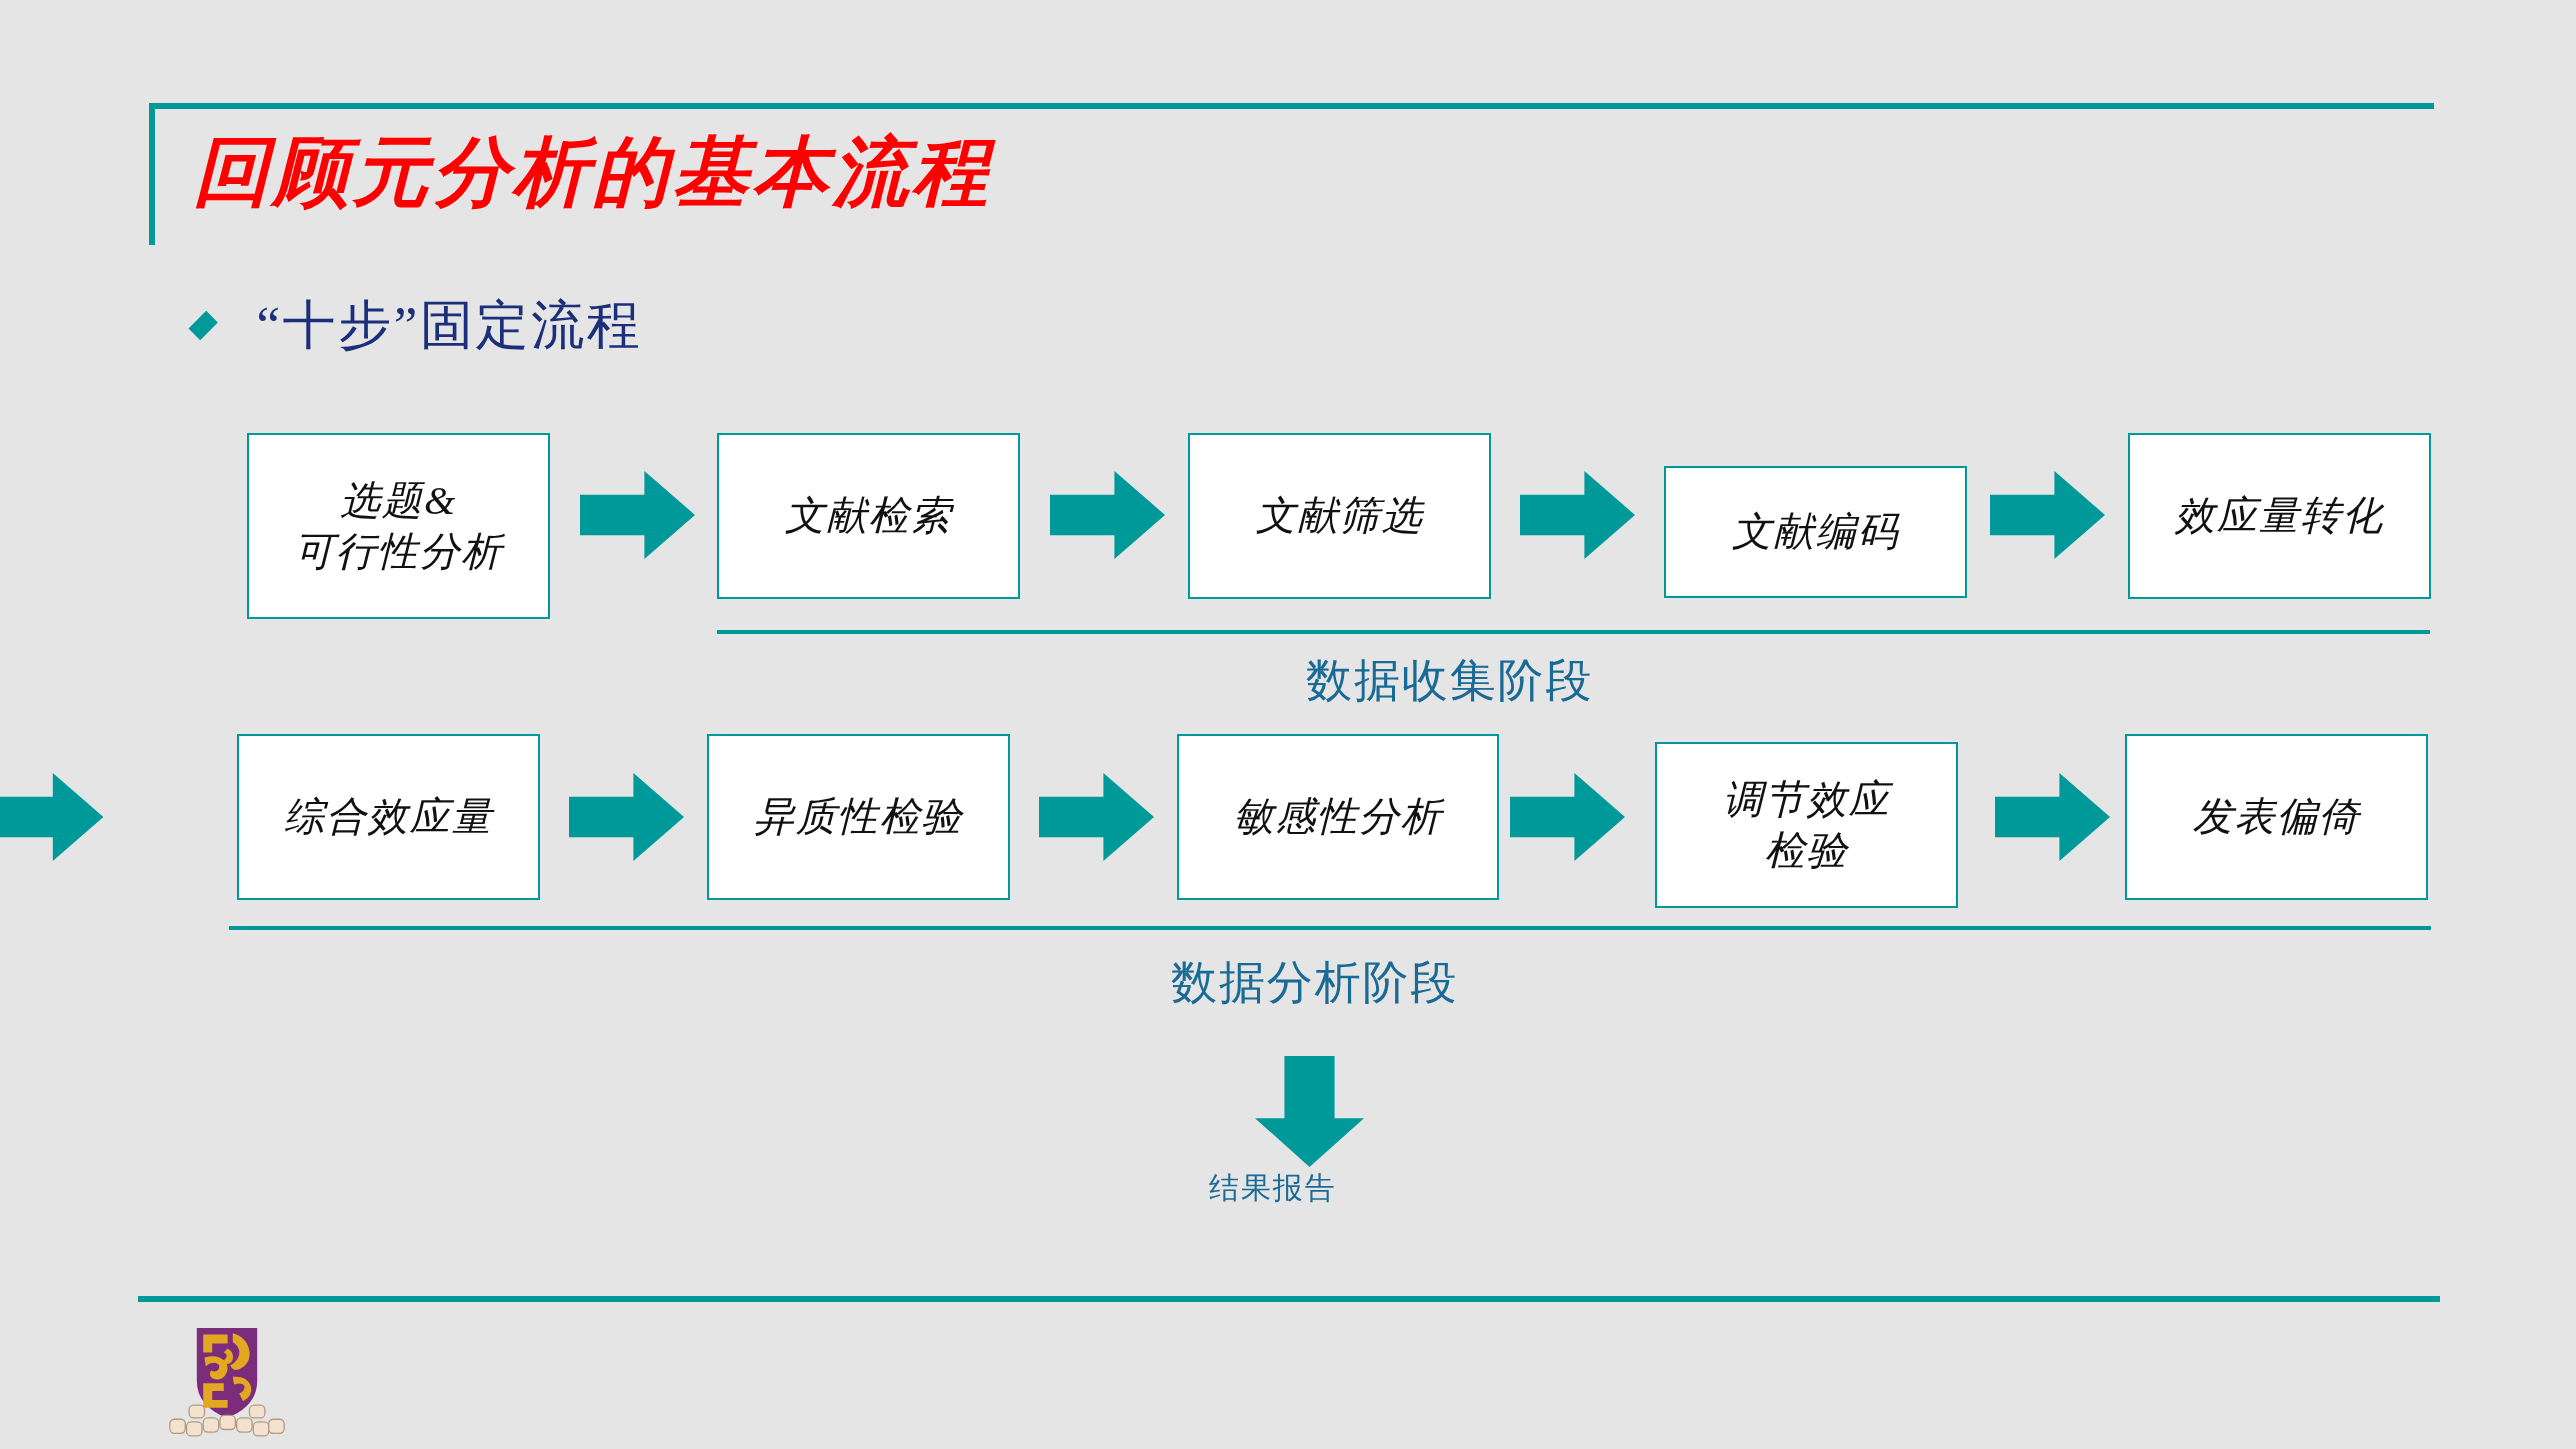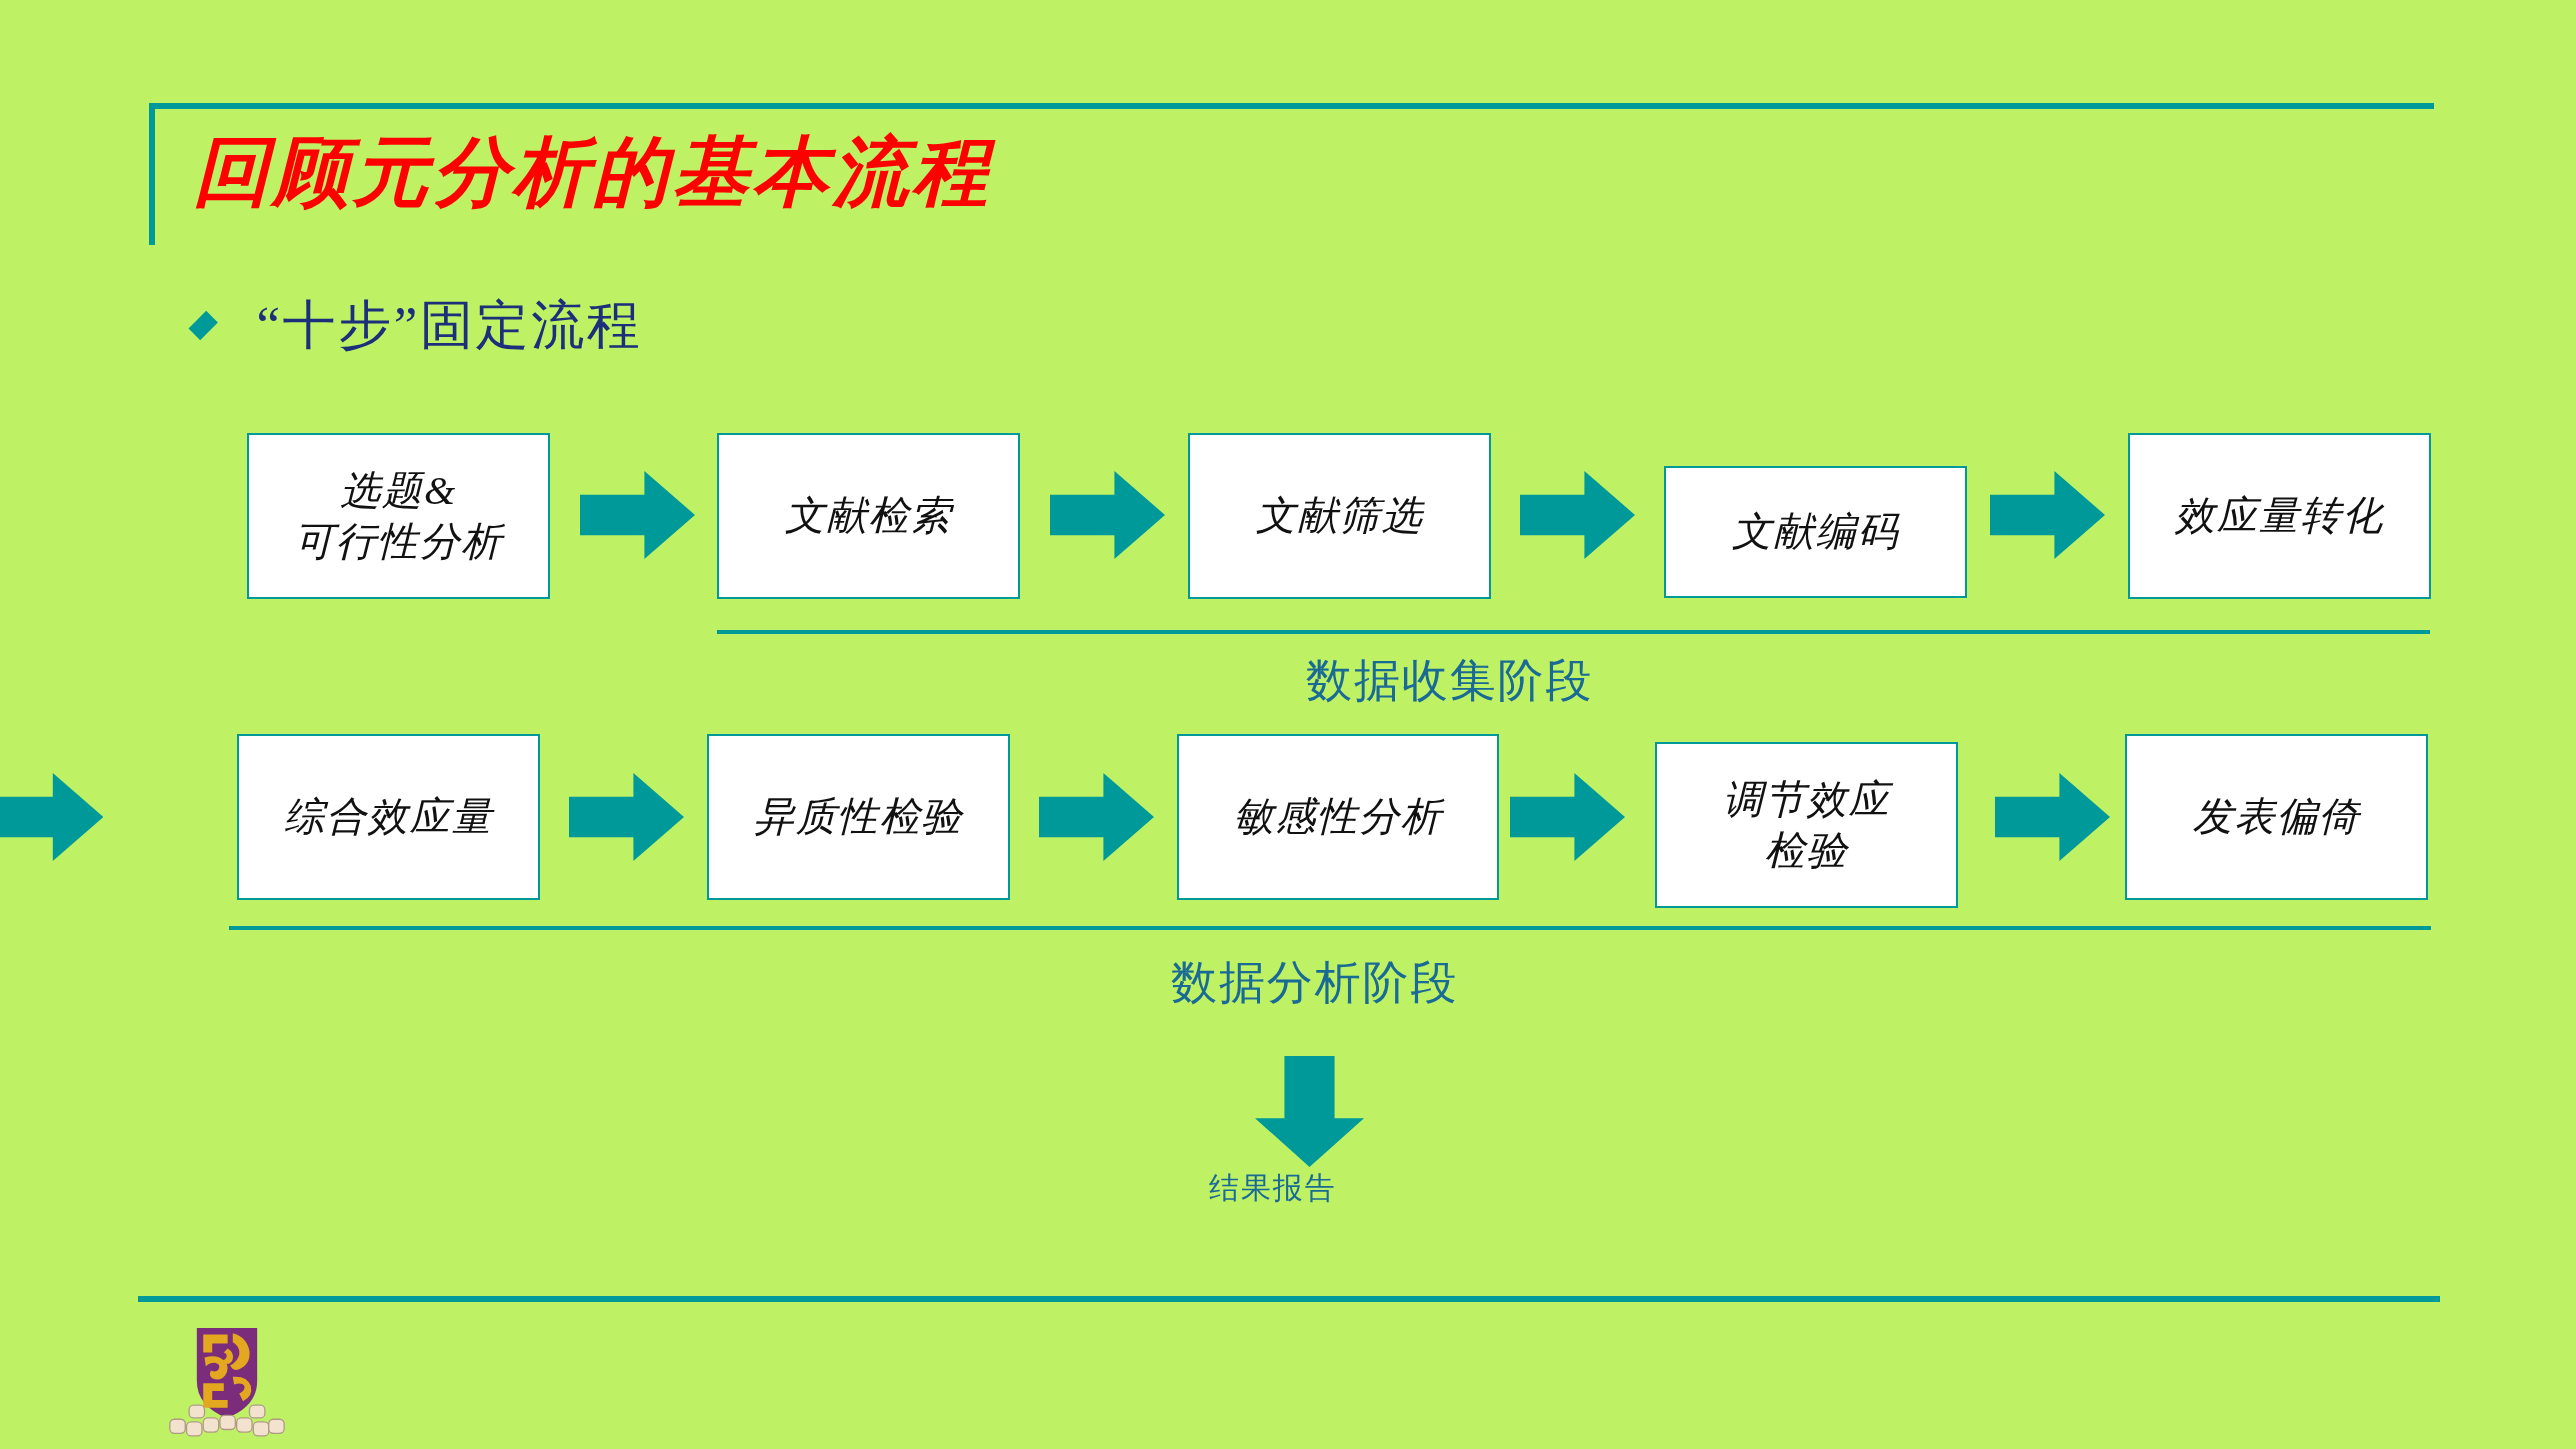--- a/index.html
+++ b/index.html
@@ -7,21 +7,21 @@
     padding: 0;
     background: #ffffff;
   }
   body {
     font-family: "Liberation Serif", "DejaVu Serif", serif;
   }
   #slide {
     position: relative;
     width: 2576px;
     height: 1449px;
-    background: #bef264;
+    background: #e5e5e5;
     overflow: hidden;
   }
 
   
   .title-rule-top {
     position: absolute;
     left: 149px;
     top: 103px;
     width: 2285px;
     height: 5.8px;
@@ -190,21 +190,21 @@
 
   <div class="title-rule-top"></div>
   <div class="title-rule-left"></div>
   <div class="slide-title">回顾元分析的基本流程</div>
 
   <div class="bullet-row">
     <span class="bullet-diamond"></span>
     <span class="bullet-text">“十步”固定流程</span>
   </div>
 
-  <div class="flow-box" style="left:247px; top:433px; width:303px; height:166px;">
+  <div class="flow-box" style="left:247px; top:433px; width:303px; height:186px;">
     <span class="flow-box-label">选题&amp;
 可行性分析</span>
   </div>
   <div class="arrow-right" style="left:580px; top:471px; width:115px; height:88px;"></div>
 
   <div class="flow-box" style="left:717px; top:433px; width:303px; height:166px;">
     <span class="flow-box-label">文献检索</span>
   </div>
   <div class="arrow-right" style="left:1050px; top:471px; width:115px; height:88px;"></div>
 

